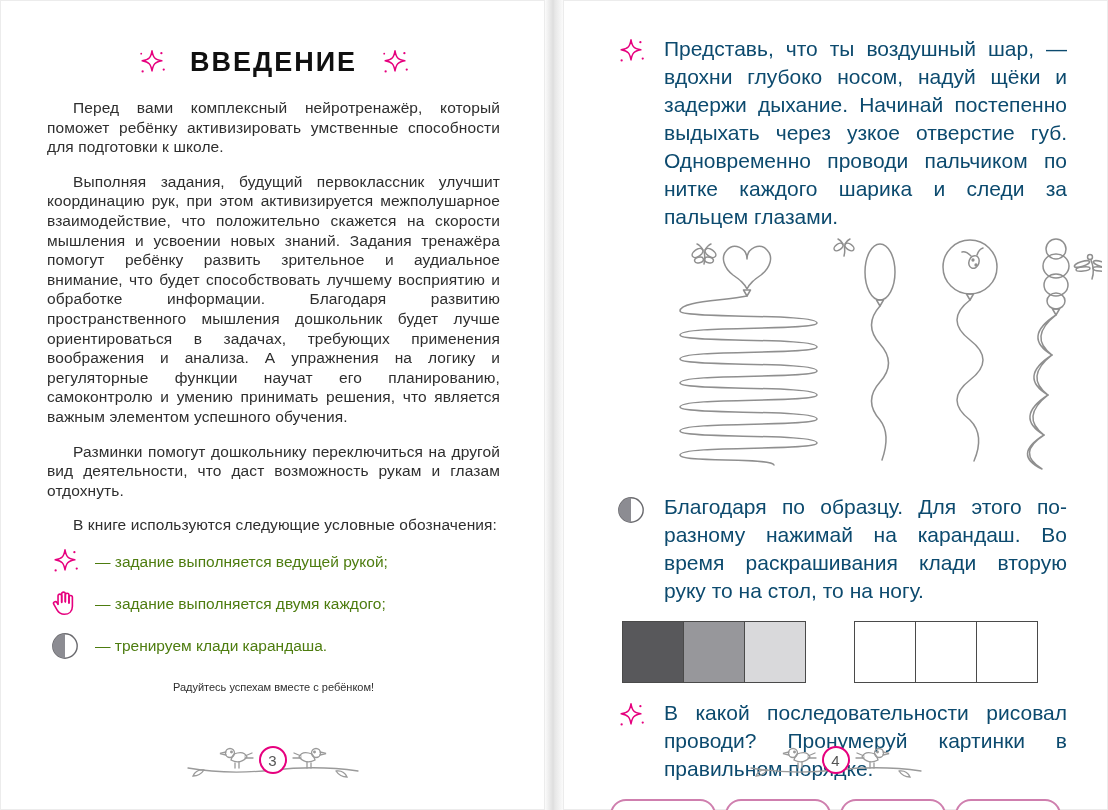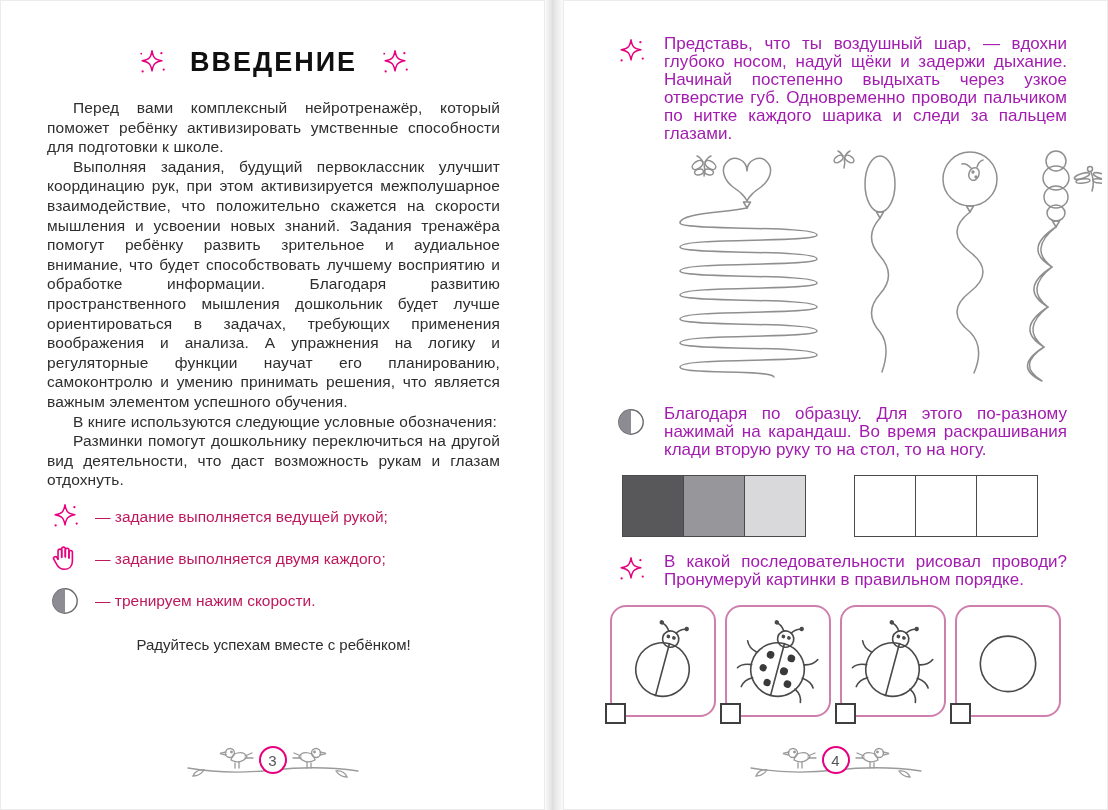--- a/index.html
+++ b/index.html
@@ -20,43 +20,43 @@
     background: linear-gradient(90deg,#fbfbfb 0%,#dedede 45%,#e7e7e7 55%,#fbfbfb 100%);
   }
   .page-inner { padding: 38px 44px 0 46px; }
   .page-inner.right { padding: 34px 40px 0 46px; }
 
   
   .title-row { display: flex; align-items: center; justify-content: center; gap: 23px; margin: 8px 0 20px; }
   .title-row h1 { font-size: 27px; font-weight: bold; letter-spacing: 2px; color: #101010; }
   .body-text p {
     font-size: 15.5px; line-height: 19.6px; text-align: justify;
-    text-indent: 26px; letter-spacing: 0.1px; color: #2e2e2e;
+    text-indent: 26px; letter-spacing: 0.1px; color: #2e2e2e; margin-top: 15px;
   }
   .legend { margin-top: 12px; }
   .legend-row { display: flex; align-items: center; gap: 12px; margin-top: 12px; }
   .legend-icon { flex: 0 0 36px; display: flex; justify-content: center; }
-  .legend-row p { font-size: 15.5px; color: #be185d; }
-  .closing { text-align: center; font-size: 15px; margin-top: 20px; color: #2e2e2e; }
+  .legend-row p { font-size: 15.5px; color: #4d7c0f; }
+  .closing { text-align: center; font-size: 11px; margin-top: 20px; color: #2e2e2e; }
 
   .footer { position: absolute; bottom: 22px; left: 0; width: 100%; display: flex; justify-content: center; }
   .footer-wrap { position: relative; }
   .page-circle {
     position: absolute; left: 50%; top: 42%; transform: translate(-50%,-50%);
     width: 28px; height: 28px; border-radius: 50%;
     border: 2px solid #e6007e; background: #fff;
     display: flex; align-items: center; justify-content: center;
     font-size: 15px; color: #555;
   }
 
   
   .task { display: flex; gap: 12px; margin-top: 16px; }
   .task:first-child { margin-top: 0; }
   .task-icon { flex: 0 0 42px; display: flex; justify-content: center; padding-top: 2px; }
-  .task p { flex: 1; font-size: 17px; line-height: 18px; text-align: justify; color: #a21caf; }
+  .task p { flex: 1; font-size: 21px; line-height: 28px; text-align: justify; color: #0c4a6e; }
 
   .balloons { margin: 4px 0 0 22px; }
 
   .swatches-row { display: flex; gap: 48px; margin: 16px 0 0 12px; }
   .swatch-group { display: flex; }
   .swatch { width: 62px; height: 62px; border: 1px solid #4a4a4a; margin-left: -1px; background: #fff; }
   .swatch:first-child { margin-left: 0; }
 
   .pics-row { display: flex; gap: 9px; margin: 16px 0 0 0; }
   .pic-box {
@@ -91,22 +91,22 @@
           <circle cx="26" cy="5.5" r="1.2" fill="#e6007e"></circle>
             <circle cx="28.5" cy="23" r="1.2" fill="#e6007e"></circle>
             <circle cx="6" cy="25" r="1.2" fill="#e6007e"></circle>
             <circle cx="4.5" cy="6" r="1" fill="#e6007e"></circle>
         </svg>
       </div>
 
       <div class="body-text">
         <p>Перед вами комплексный нейротренажёр, который поможет ребёнку активизировать умственные способности для подготовки к школе.</p>
         <p>Выполняя задания, будущий первоклассник улучшит координацию рук, при этом активизируется межполушарное взаимодействие, что положительно скажется на скорости мышления и усвоении новых знаний. Задания тренажёра помогут ребёнку развить зрительное и аудиальное внимание, что будет способствовать лучшему восприятию и обработке информации. Благодаря развитию пространственного мышления дошкольник будет лучше ориентироваться в задачах, требующих применения воображения и анализа. А упражнения на логику и регуляторные функции научат его планированию, самоконтролю и умению принимать решения, что является важным элементом успешного обучения.</p>
+        <p>Разминки помогут дошкольнику переключиться на другой вид деятельности, что даст возможность рукам и глазам отдохнуть.</p>
         <p>В книге используются следующие условные обозначения:</p>
-        <p>Разминки помогут дошкольнику переключиться на другой вид деятельности, что даст возможность рукам и глазам отдохнуть.</p>
       </div>
 
       <div class="legend">
         <div class="legend-row">
           <span class="legend-icon">
             <svg width="30" height="30" viewBox="0 0 32 32">
               <path d="M16 3 C17.4 10.6 19 12.2 26.5 13.7 C19 15.2 17.4 16.8 16 24.4 C14.6 16.8 13 15.2 5.5 13.7 C13 12.2 14.6 10.6 16 3 Z" fill="none" stroke="#e6007e" stroke-width="1.6" stroke-linejoin="round"></path>
               <circle cx="26" cy="5.5" r="1.2" fill="#e6007e"></circle>
                 <circle cx="28.5" cy="23" r="1.2" fill="#e6007e"></circle>
                 <circle cx="6" cy="25" r="1.2" fill="#e6007e"></circle>
@@ -127,21 +127,21 @@
           </span>
           <p>—  задание выполняется двумя каждого;</p>
         </div>
         <div class="legend-row">
           <span class="legend-icon">
             <svg width="30" height="30" viewBox="0 0 32 32">
               <circle cx="16" cy="16" r="13" fill="#fff" stroke="#6a6a6e" stroke-width="1.5"></circle>
               <path d="M16 3 A13 13 0 0 0 16 29 Z" fill="#8c8c92"></path>
             </svg>
           </span>
-          <p>—  тренируем нажим скорости.</p>
+          <p>—  тренируем клади карандаша.</p>
         </div>
       </div>
 
       <p class="closing">Радуйтесь успехам вместе с ребёнком!</p>
     </div>
 
     <div class="footer">
       <div class="footer-wrap">
         <svg width="190" height="42" viewBox="0 0 190 42">
           <g fill="none" stroke="#9a9a9a" stroke-width="1.3" stroke-linecap="round">

